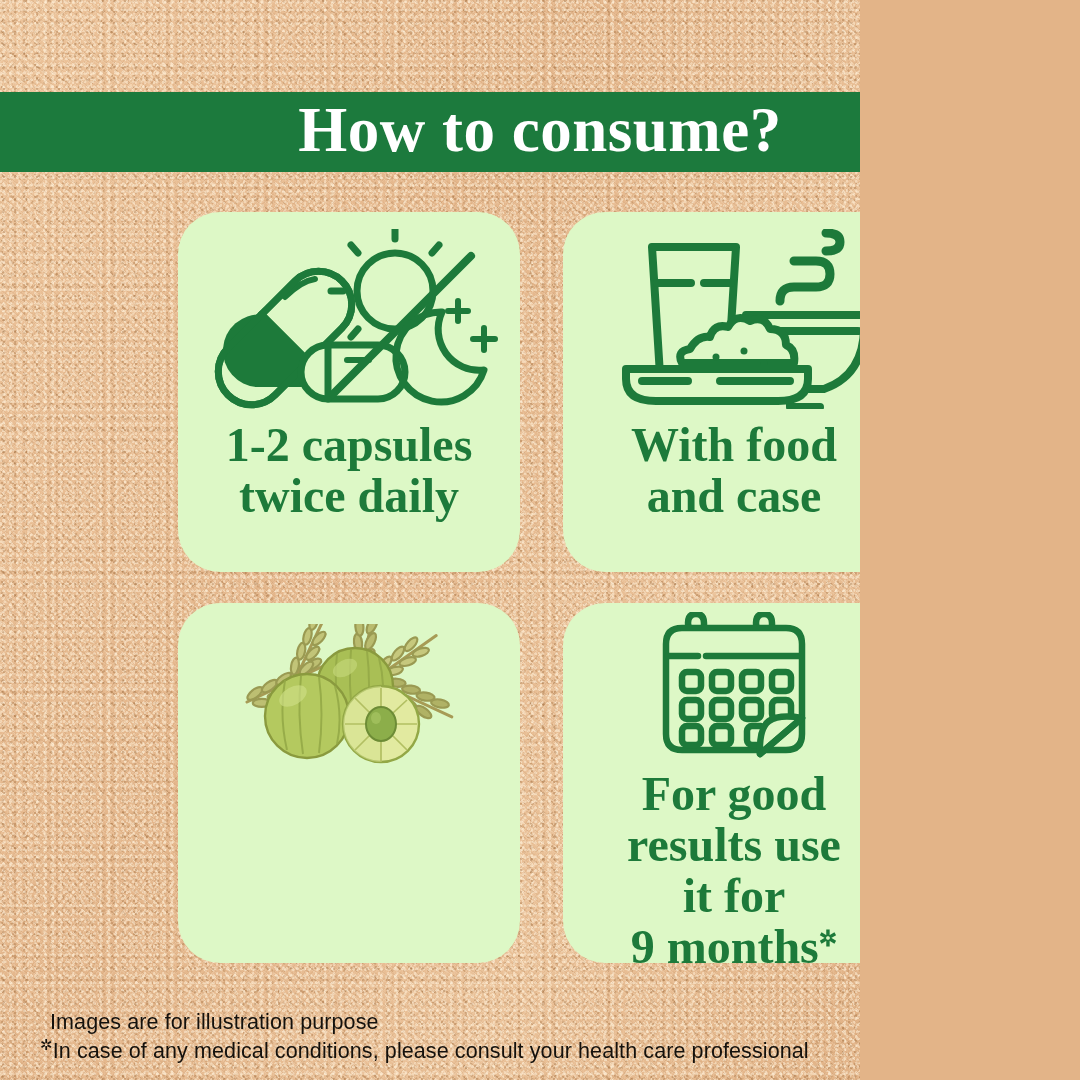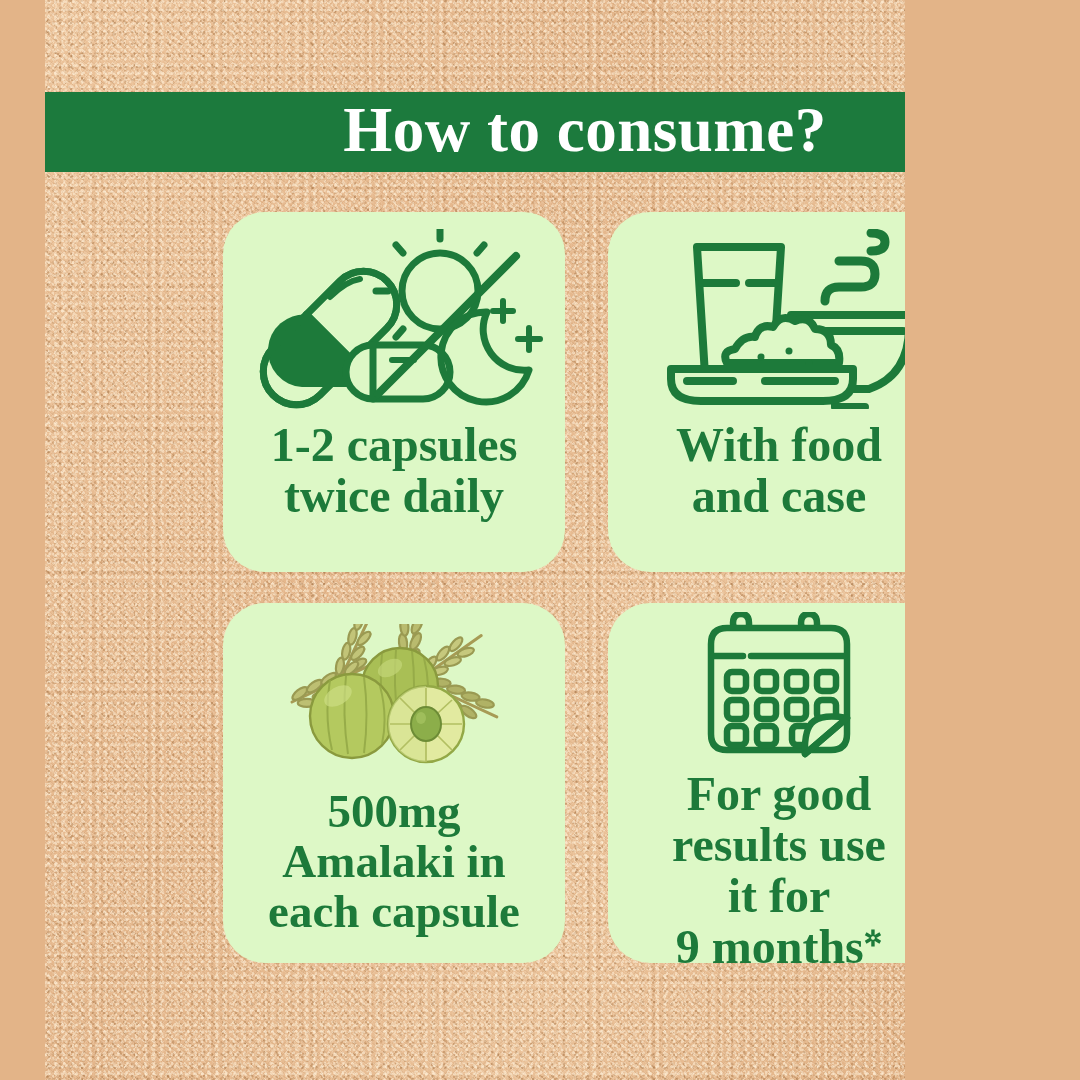--- a/index.html
+++ b/index.html
@@ -18,21 +18,20 @@
   }
 
   
   #page {
     position: absolute;
     inset: 0;
     width: 860px;
     height: 1080px;
     background-color: #15803d;
     overflow: hidden;
-    margin-left: 45px;
   }
 
   #paper-texture {
     position: absolute;
     inset: 0;
     background-color: #e4b68b;
     background-image:
       radial-gradient(circle at 12% 18%, rgba(255,236,210,.55) 0 1.2px, transparent 1.6px),
       radial-gradient(circle at 38% 7%,  rgba(163,112,64,.40) 0 1.1px, transparent 1.5px),
       radial-gradient(circle at 63% 24%, rgba(255,240,216,.50) 0 1.3px, transparent 1.7px),
@@ -360,23 +359,20 @@
               <path d="M152 100 L152 138"></path>
               <path d="M152 100 L126 126"></path>
               <path d="M152 100 L116 100"></path>
               <path d="M152 100 L126 74"></path>
             </g>
             <ellipse cx="152" cy="100" rx="15" ry="17" fill="#8cae4a" stroke="#6d8c36" stroke-width="2"></ellipse>
             <ellipse cx="147" cy="94" rx="5" ry="6" fill="#a6c463" opacity=".7" stroke="none"></ellipse>
           </g>
         </svg>
       </div>
-      <div class="card-label">500mg
-Amalaki in
-each capsule</div>
     </div>
 
     <div class="card" id="card-duration">
       <div class="card-icon">
         <svg width="160" height="152" viewBox="0 0 160 152" fill="none" stroke="#1d7a3a" stroke-width="6.5" stroke-linecap="round" stroke-linejoin="round">
 
           <path d="M46 22 q-12 0 -12 -11 q0 -9 8 -9 q8 0 8 9 v13"></path>
           <path d="M114 22 q-12 0 -12 -11 q0 -9 8 -9 q8 0 8 9 v13"></path>
 
           <path d="M12 32 q0 -16 16 -16 h104 q16 0 16 16 v90 q0 16 -16 16 h-104 q-16 0 -16 -16 Z" fill="#ddf8c6"></path>
@@ -402,14 +398,18 @@
         </svg>
       </div>
       <div class="card-label"><span>For good
 results use
 it for
 9 months</span><span class="asterisk-sup">✲</span></div>
     </div>
 
   </div>
 
+  <div id="footer">
+    <div class="footer-line" id="footer-line-1">Images are for illustration purpose</div>
+    <div class="footer-line" id="footer-line-2"><span class="footer-star">✲</span><span>In case of any medical conditions, please consult your health care professional</span></div>
+  </div>
 
 </div>
 
 </body></html>

